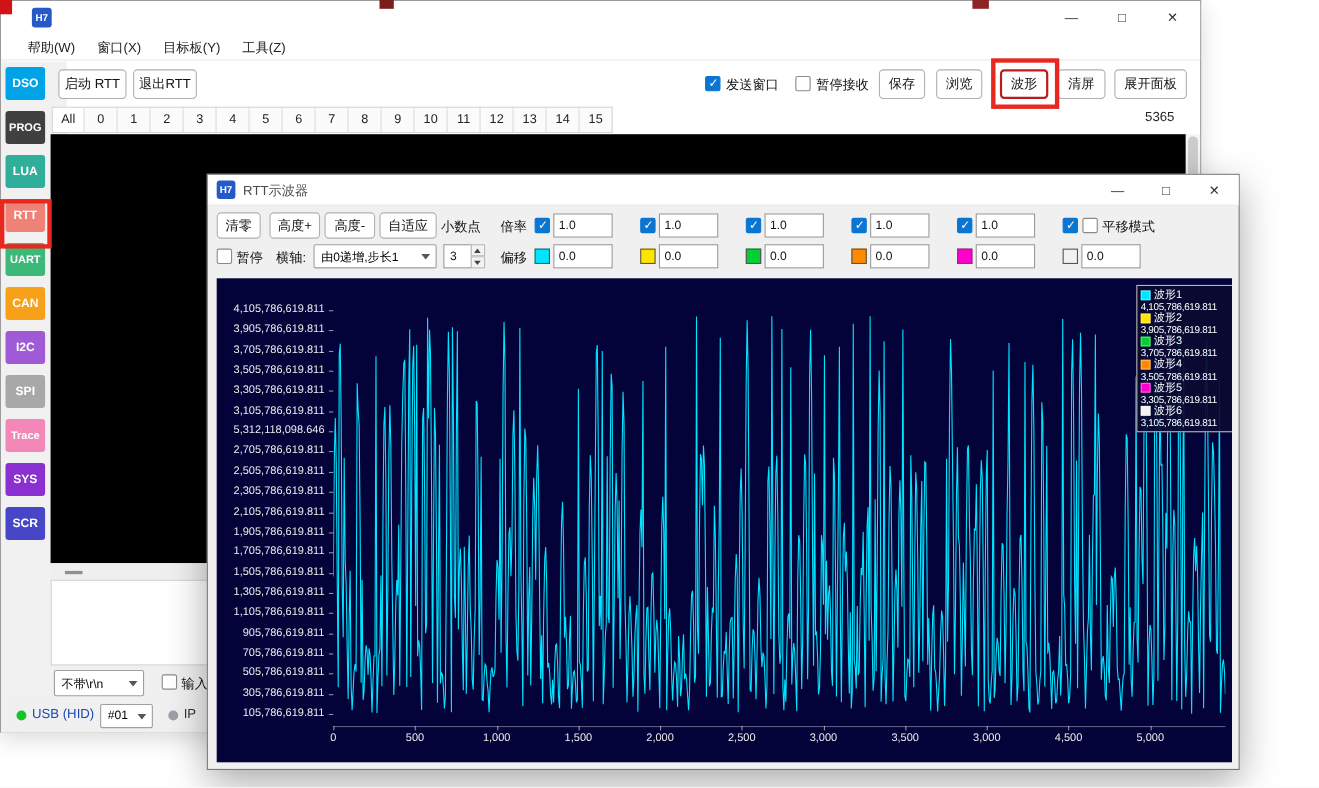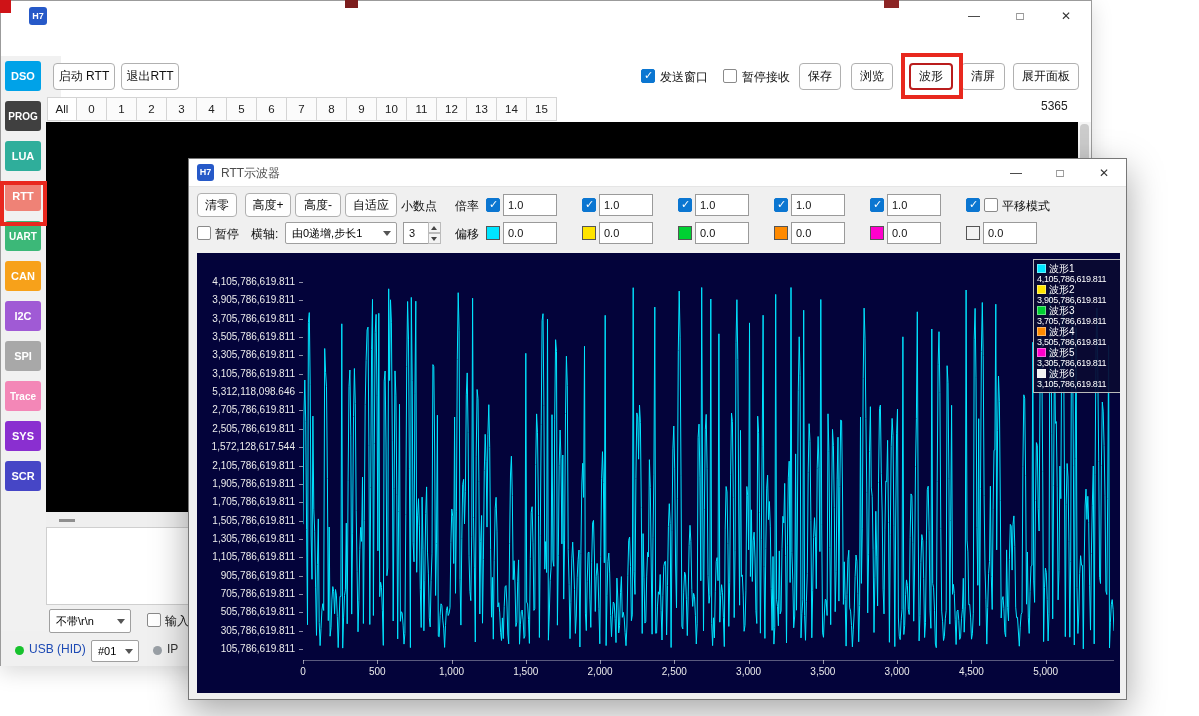--- a/index.html
+++ b/index.html
@@ -77,20 +77,26 @@
 
 <div id="stage">
 
   <div id="mainwin" class="abs">
     <div class="titlebar abs">
       <div class="appicon abs" style="left:28px;top:6px;">H7</div>
       <div class="wbtn abs" style="left:950px;">—</div>
       <div class="wbtn abs" style="left:996px;">□</div>
       <div class="wbtn abs" style="left:1042px;">✕</div>
     </div>
+    <div id="menubar" class="abs">
+        <div class="menu-item">帮助(W)</div>
+        <div class="menu-item">窗口(X)</div>
+        <div class="menu-item">目标板(Y)</div>
+        <div class="menu-item">工具(Z)</div>
+      </div>
 
     <div class="lowerbg abs"></div>
     <div id="sidebar" class="abs">
         <div class="side-btn" style="top: 5px; background: rgb(0, 162, 232);">DSO</div>
         <div class="side-btn" style="top: 45px; background: #404040; font-size: 10px;">PROG</div>
         <div class="side-btn" style="top: 85px; background: rgb(47, 174, 155);">LUA</div>
         <div class="side-btn" style="top: 125px; background: rgb(239, 130, 118);">RTT</div>
         <div class="side-btn" style="top: 165px; background: rgb(60, 184, 120); font-size: 10px;">UART</div>
         <div class="side-btn" style="top: 205px; background: rgb(247, 161, 26);">CAN</div>
         <div class="side-btn" style="top: 245px; background: rgb(160, 90, 213);">I2C</div>
@@ -271,21 +277,21 @@
         <div class="ylab" style="top: 96.4px;">3,305,786,619.811</div>
         <div class="ytick" style="left: 102px; top: 102.4px;"></div>
         <div class="ylab" style="top: 114.75px;">3,105,786,619.811</div>
         <div class="ytick" style="left: 102px; top: 120.75px;"></div>
         <div class="ylab" style="top: 133.1px;">5,312,118,098.646</div>
         <div class="ytick" style="left: 102px; top: 139.1px;"></div>
         <div class="ylab" style="top: 151.45px;">2,705,786,619.811</div>
         <div class="ytick" style="left: 102px; top: 157.45px;"></div>
         <div class="ylab" style="top: 169.8px;">2,505,786,619.811</div>
         <div class="ytick" style="left: 102px; top: 175.8px;"></div>
-        <div class="ylab" style="top: 188.15px;">1,572,128,617.544</div>
+        <div class="ylab" style="top: 188.15px;">2,305,786,619.811</div>
         <div class="ytick" style="left: 102px; top: 194.15px;"></div>
         <div class="ylab" style="top: 206.5px;">2,105,786,619.811</div>
         <div class="ytick" style="left: 102px; top: 212.5px;"></div>
         <div class="ylab" style="top: 224.85px;">1,905,786,619.811</div>
         <div class="ytick" style="left: 102px; top: 230.85px;"></div>
         <div class="ylab" style="top: 243.2px;">1,705,786,619.811</div>
         <div class="ytick" style="left: 102px; top: 249.2px;"></div>
         <div class="ylab" style="top: 261.55px;">1,505,786,619.811</div>
         <div class="ytick" style="left: 102px; top: 267.55px;"></div>
         <div class="ylab" style="top: 279.9px;">1,305,786,619.811</div>

